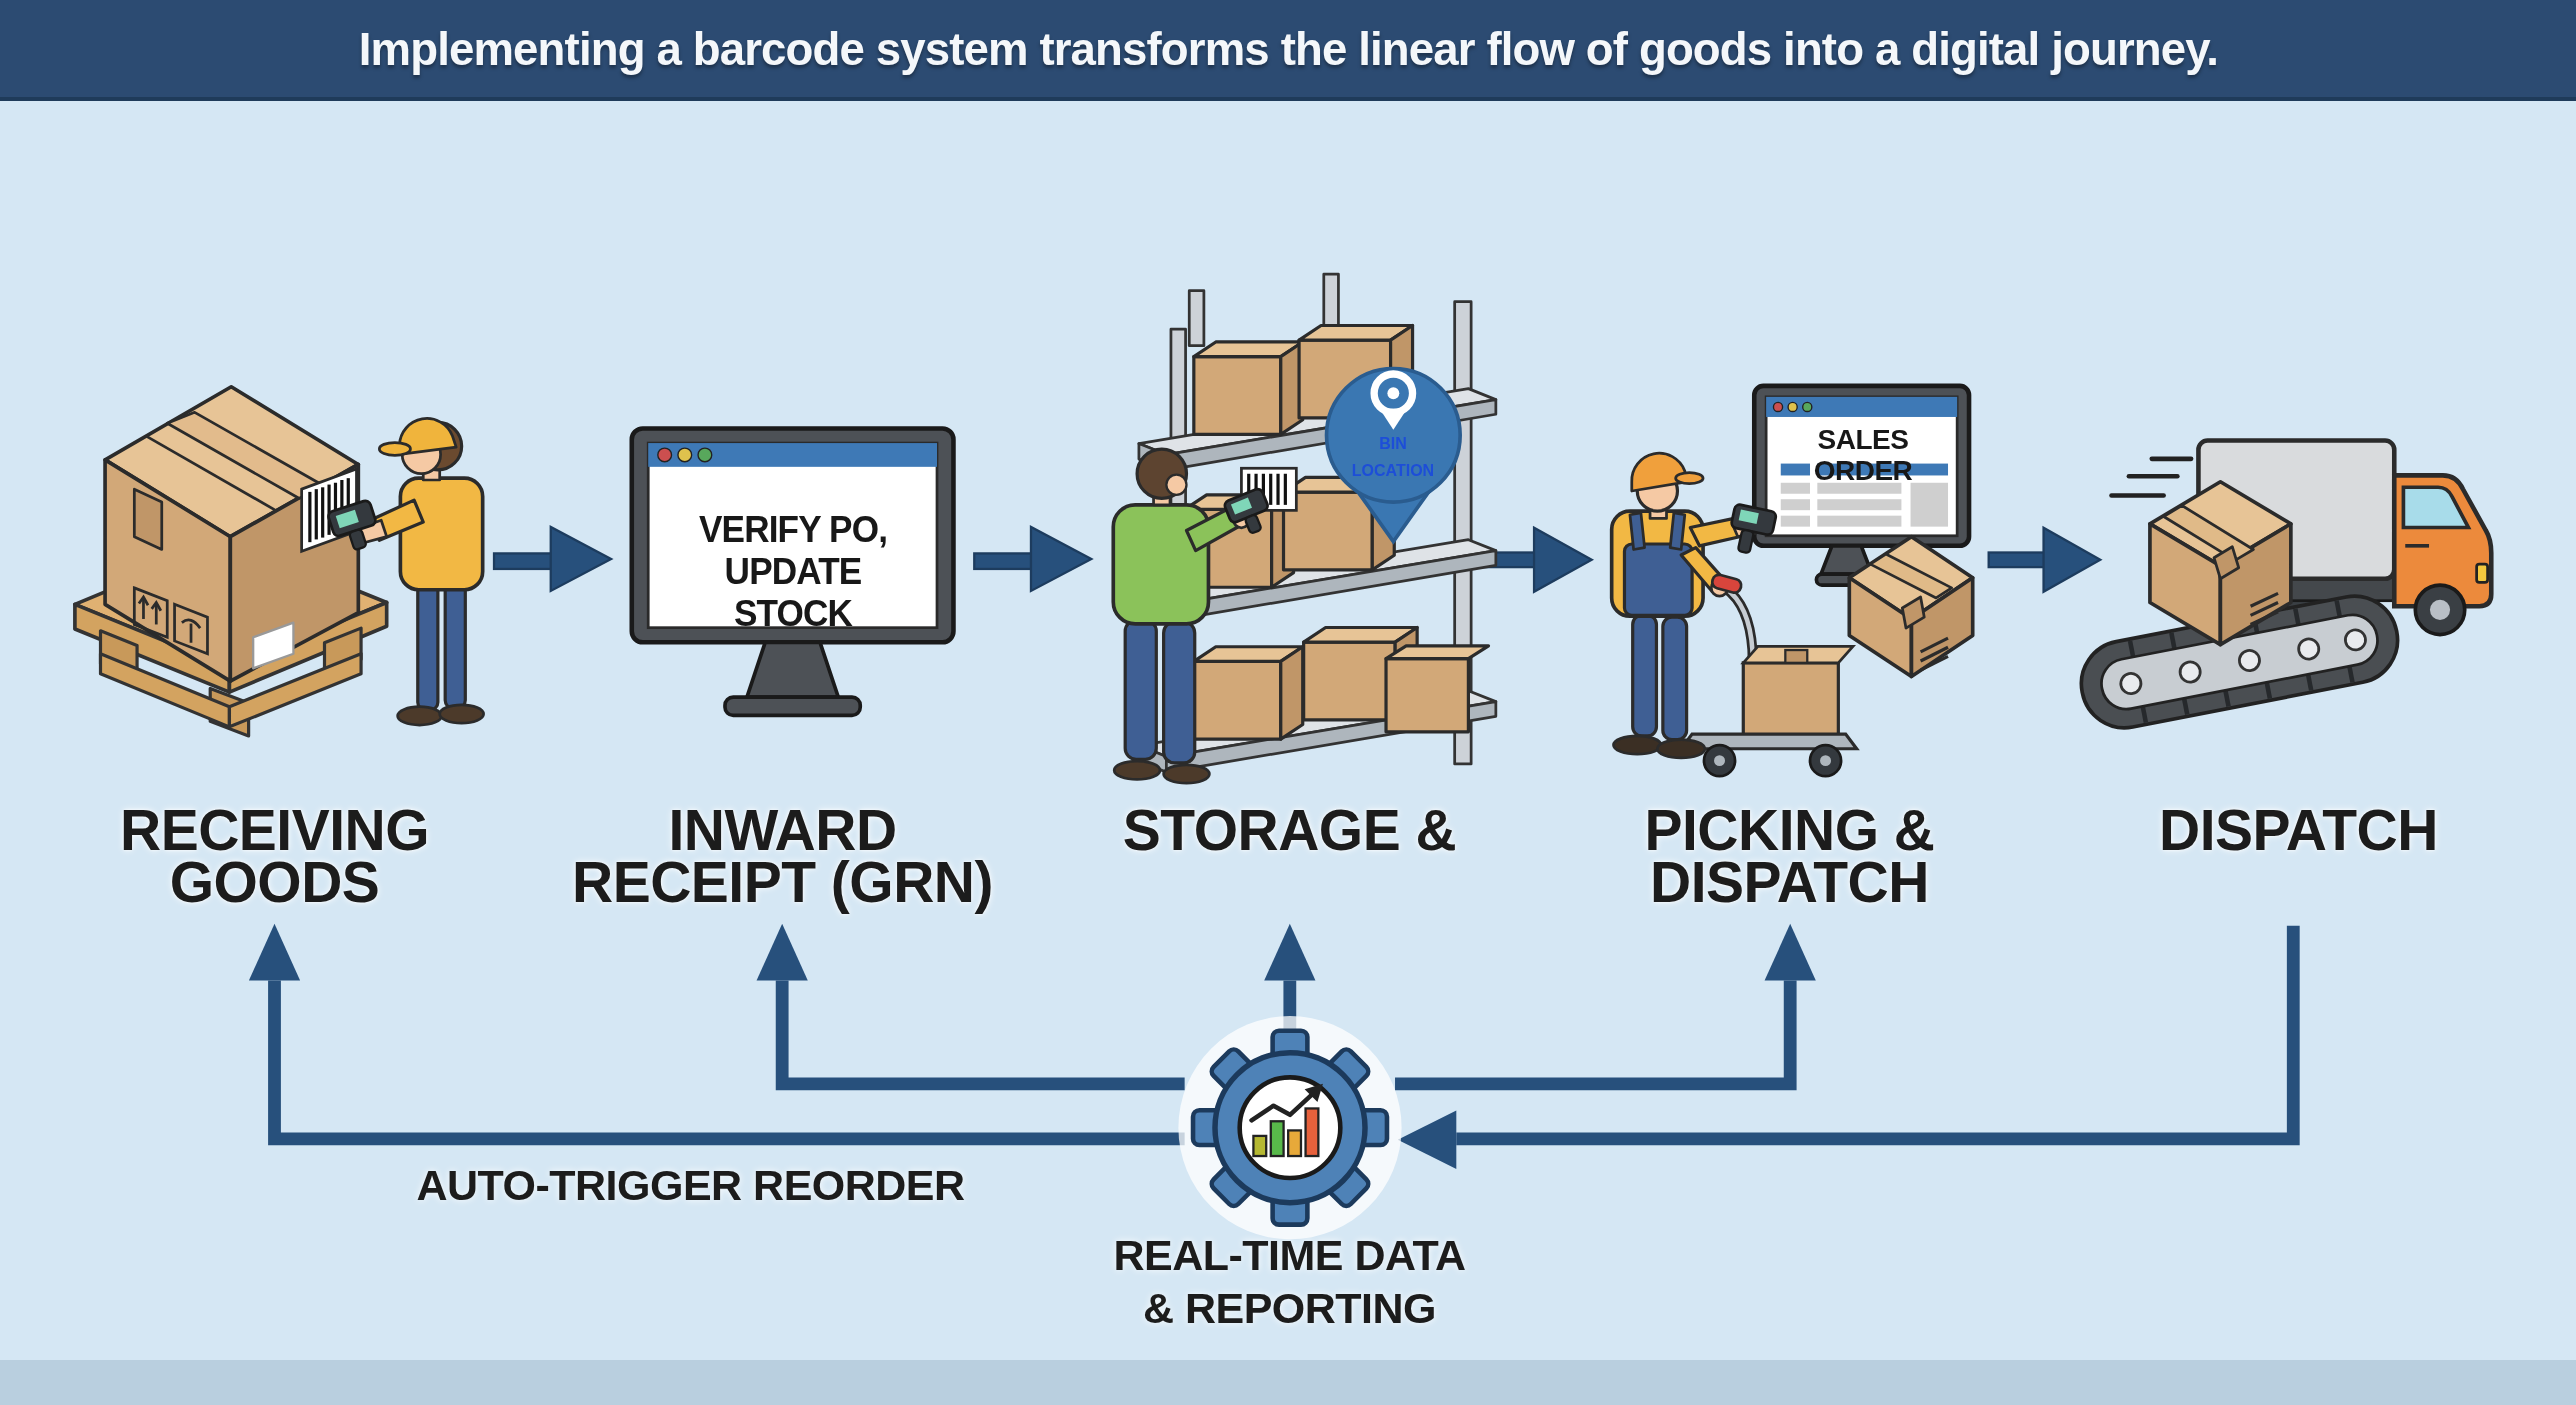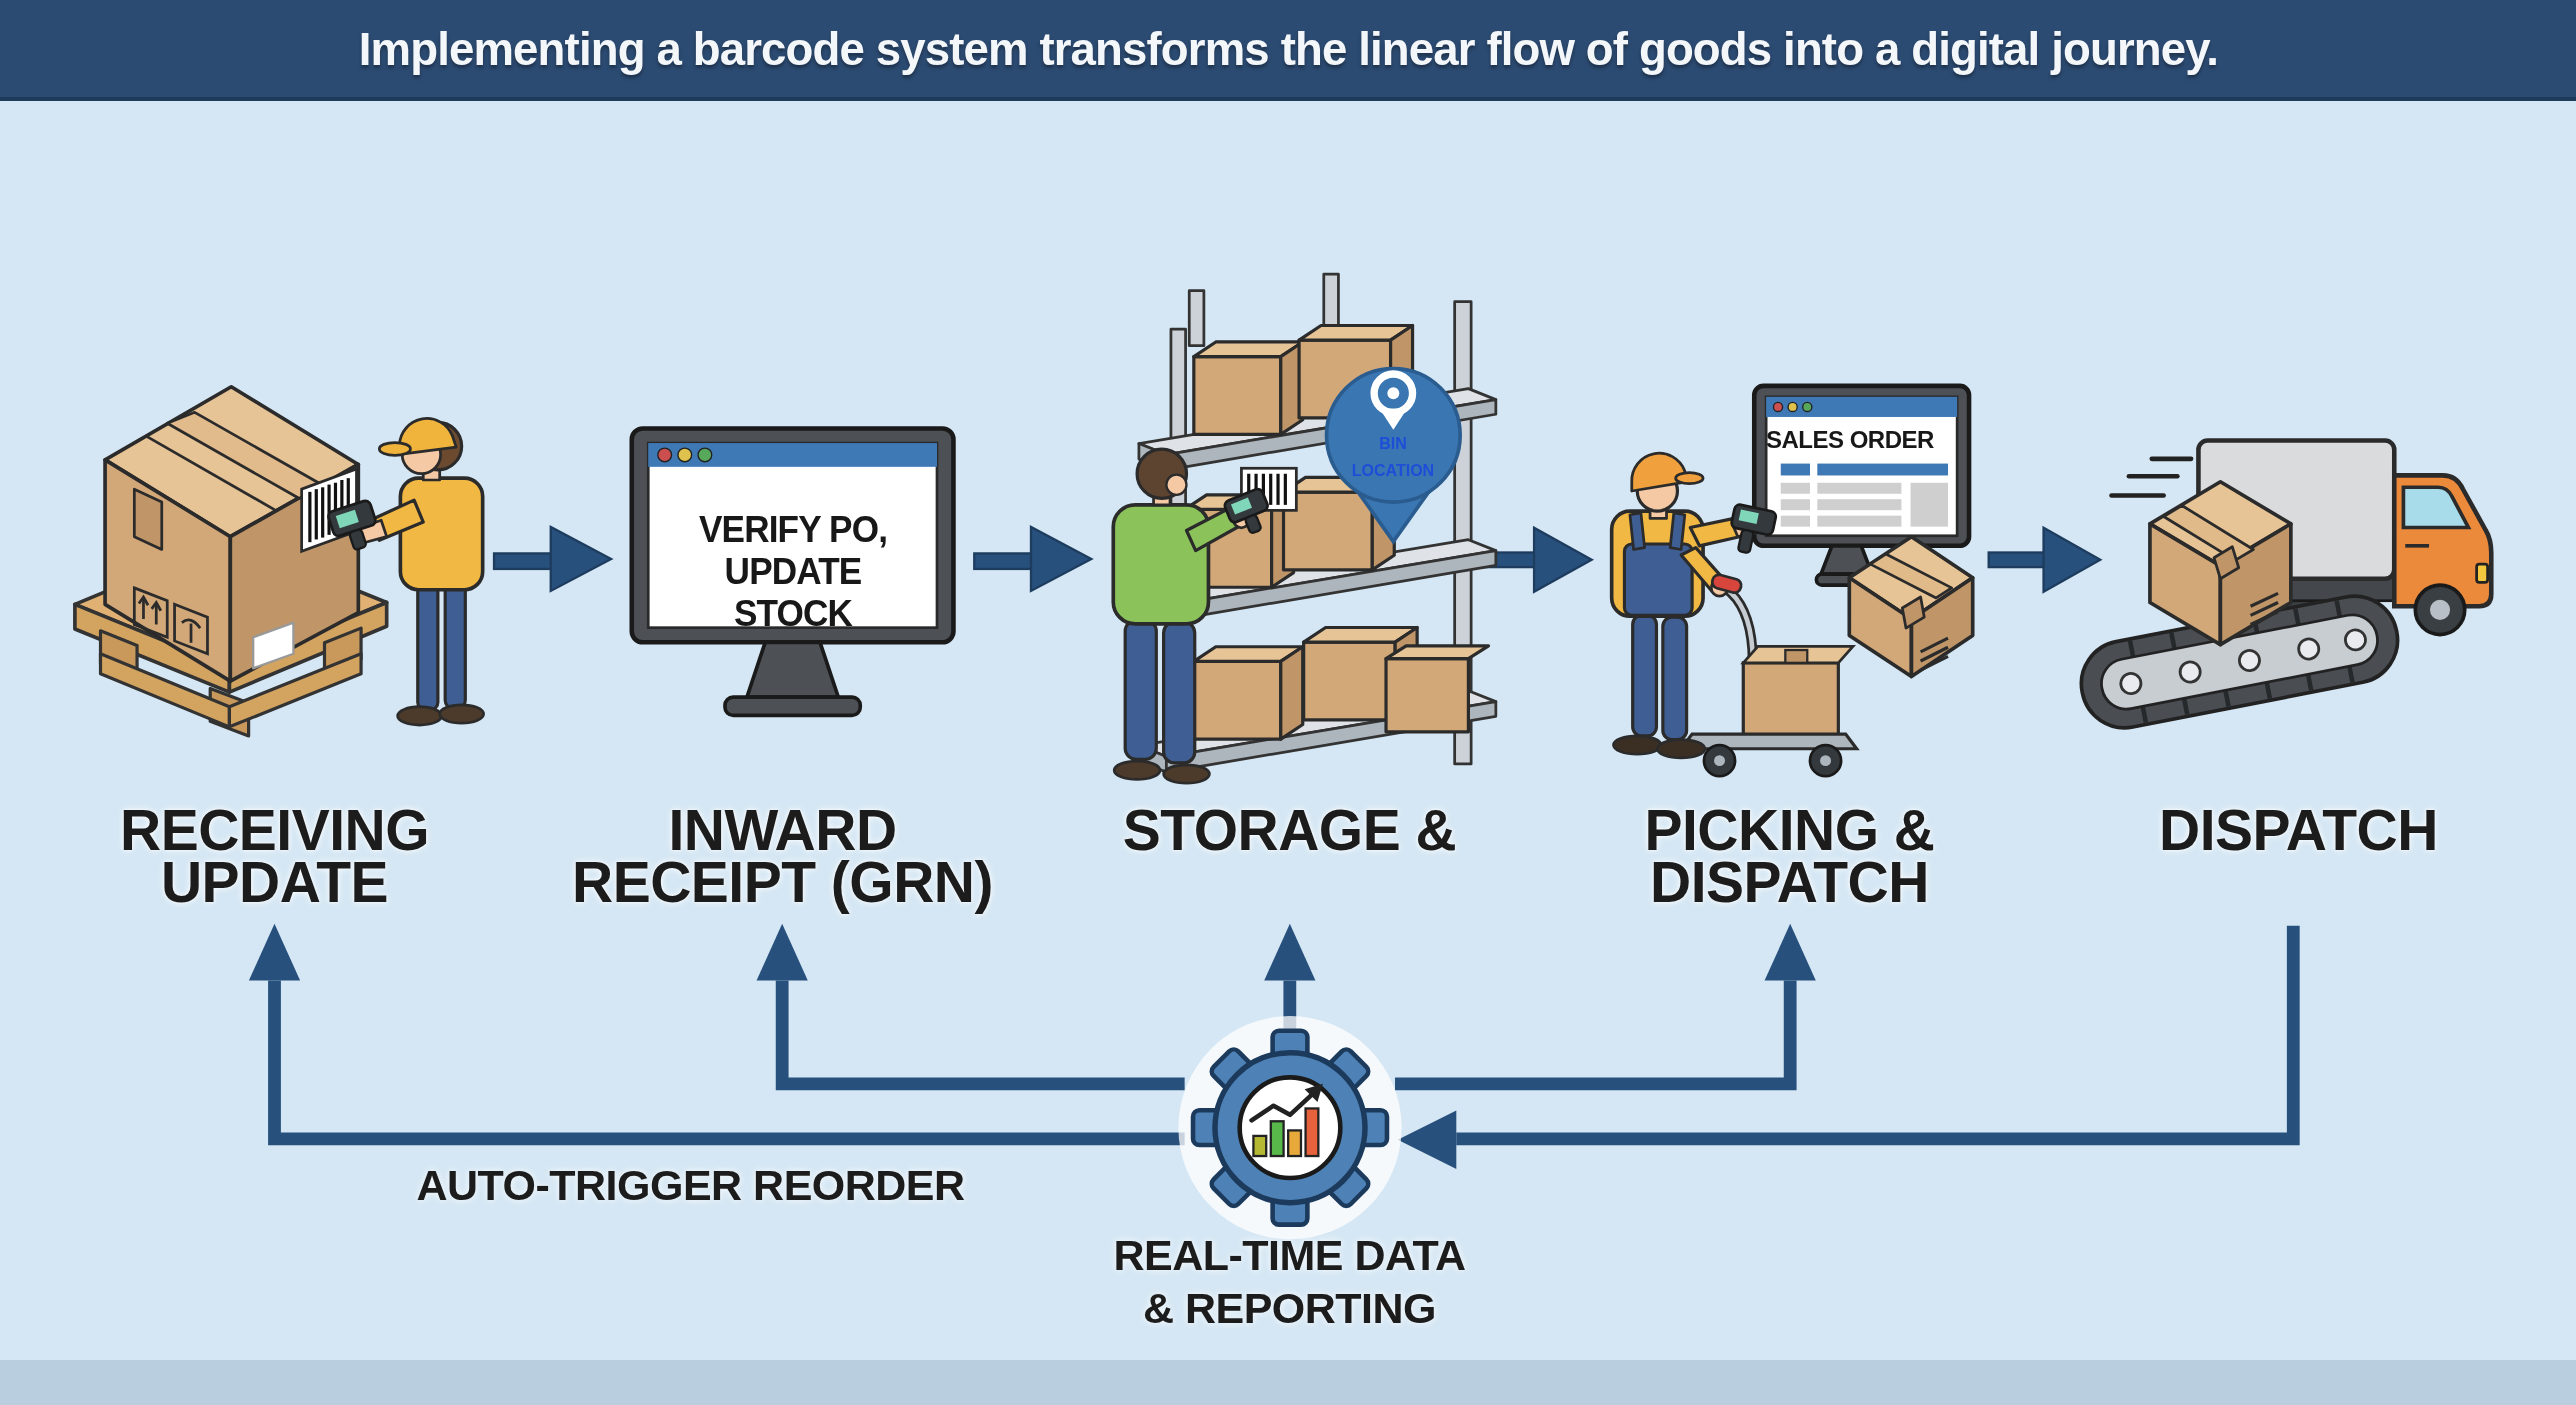--- a/index.html
+++ b/index.html
@@ -24,22 +24,22 @@
   .stage-label{
     position:absolute;text-align:center;color:var(--c-label-text,#1c1c1c);
     font-weight:bold;font-size:57px;line-height:52px;letter-spacing:-0.5px;
     text-shadow:0 0 7.3px rgba(255,255,255,0.95), 0 0 2.7px rgba(255,255,255,0.8);
   }
   .screen-text{
     position:absolute;text-align:center;color:#181818;font-weight:bold;
     font-size:37px;line-height:42px;letter-spacing:-0.9px;transform:scaleX(0.95);
   }
   .screen-title{
-    position:absolute;text-align:left;color:#181818;font-weight:bold;
-    font-size:24px;line-height:31px;letter-spacing:-0.5px;
+    position:absolute;text-align:center;color:#181818;font-weight:bold;
+    font-size:28px;line-height:31px;letter-spacing:-0.5px;
   }
   .pin-text{
     position:absolute;text-align:center;color:#1d4ed8;font-weight:bold;
     font-size:16px;line-height:26.5px;letter-spacing:0;
   }
   .hub-label{
     position:absolute;text-align:center;color:var(--c-label-text,#1c1c1c);
     font-weight:bold;font-size:43px;line-height:53px;letter-spacing:-0.5px;
     text-shadow:0 0 7.3px rgba(255,255,255,0.95);
   }
@@ -418,21 +418,21 @@
 
   <div class="screen-title" style="left:1766px;top:424px;width:194px;">SALES ORDER</div>
 
   <div class="pin-text" style="left:1318px;top:431px;width:150px;">
     <div>BIN</div>
     <div>LOCATION</div>
   </div>
 
   <div class="stage-label" style="left:64px;top:804px;width:421px;">
     <div>RECEIVING</div>
-    <div>UPDATE</div>
+    <div>GOODS</div>
   </div>
   <div class="stage-label" style="left:572px;top:804px;width:421px;">
     <div>INWARD</div>
     <div>RECEIPT (GRN)</div>
   </div>
   <div class="stage-label" style="left:1038px;top:804px;width:503px;">
     <div>STORAGE &amp;</div>
   </div>
   <div class="stage-label" style="left:1579px;top:804px;width:421px;">
     <div>PICKING &amp;</div>

